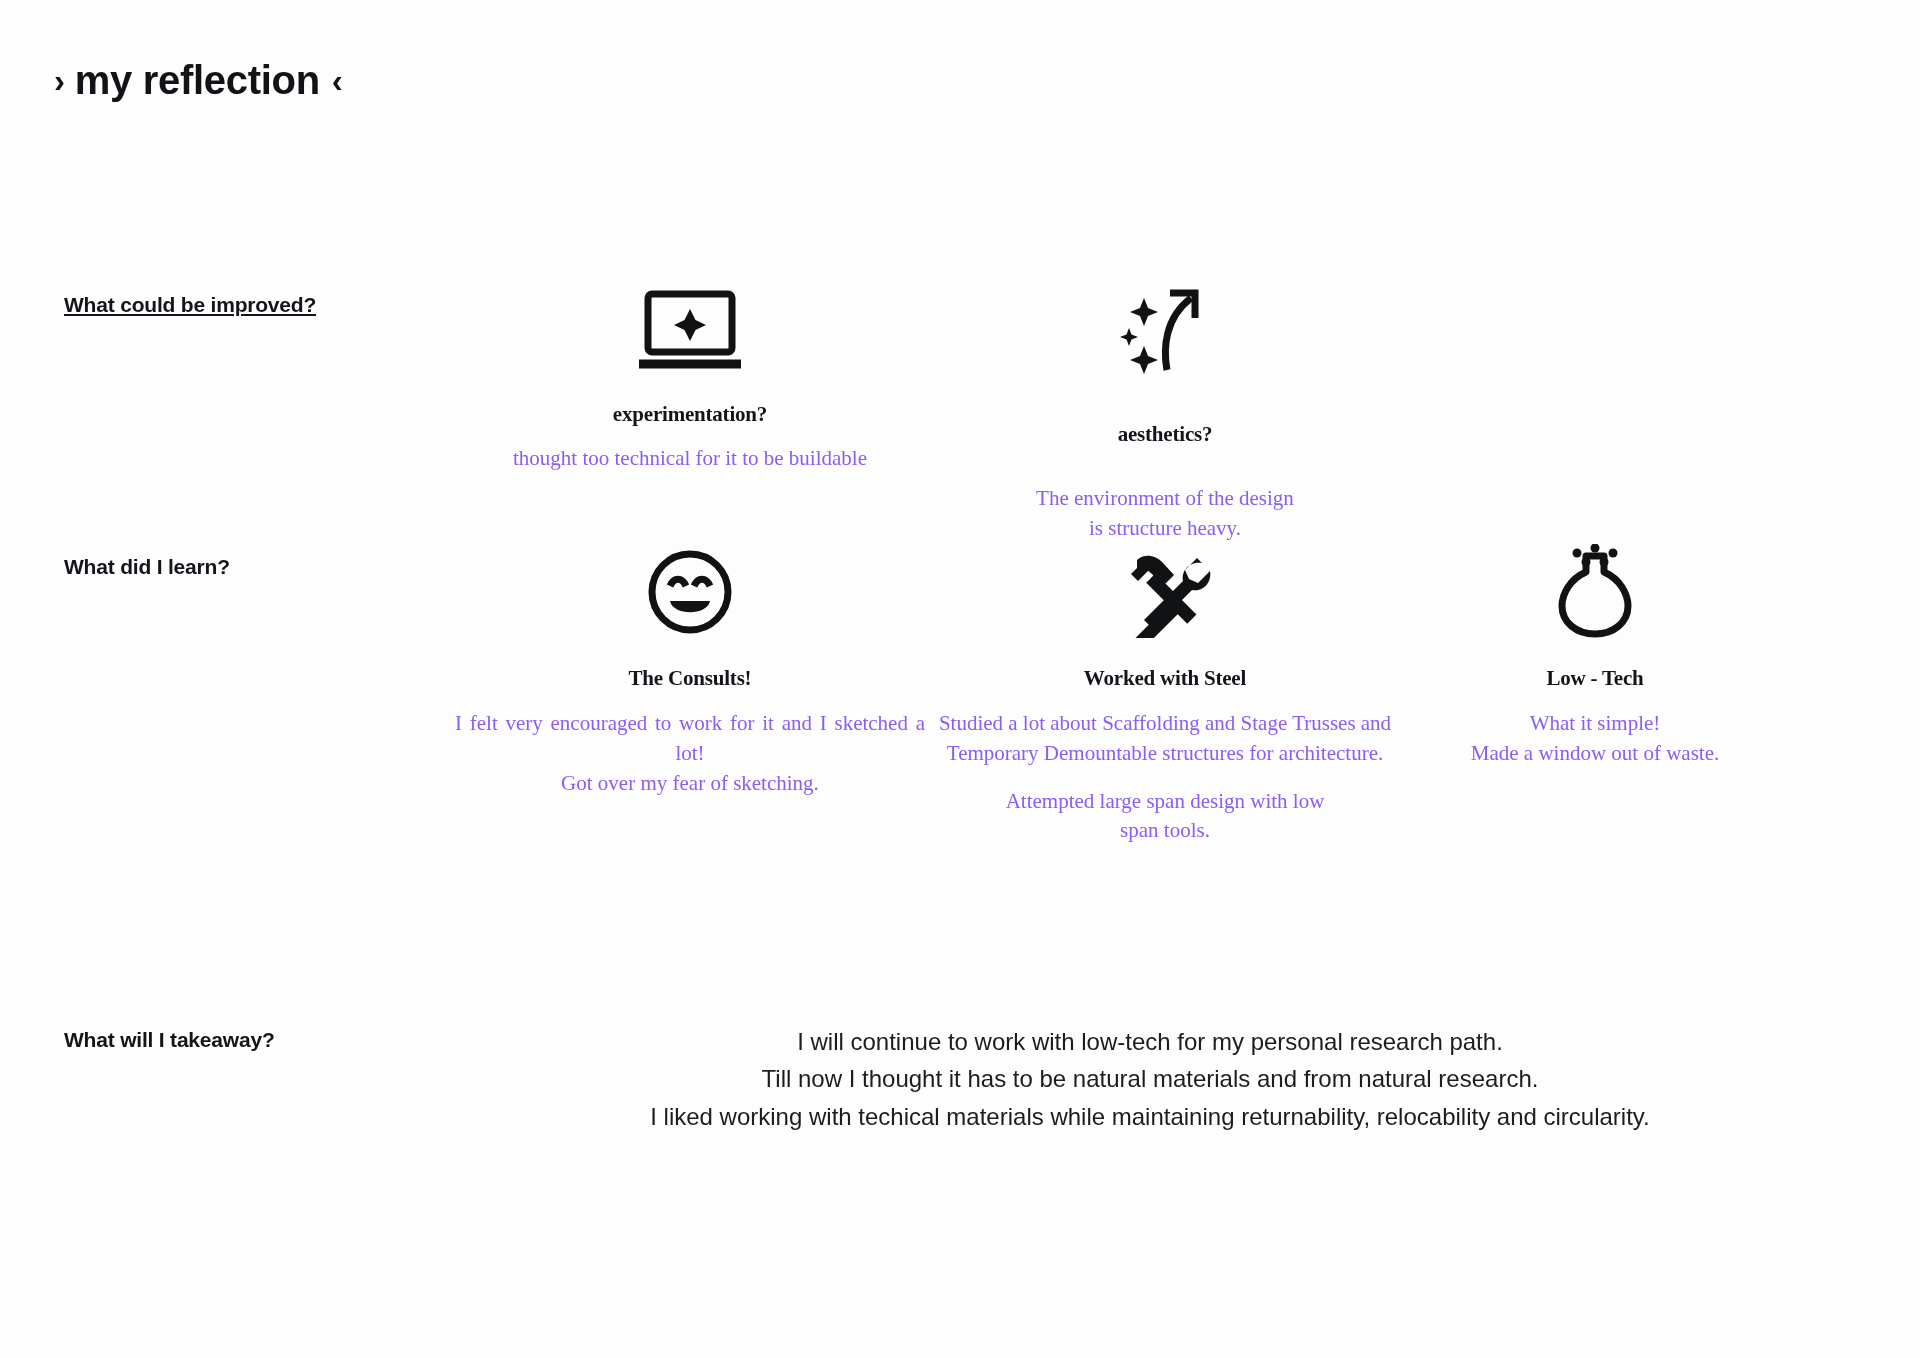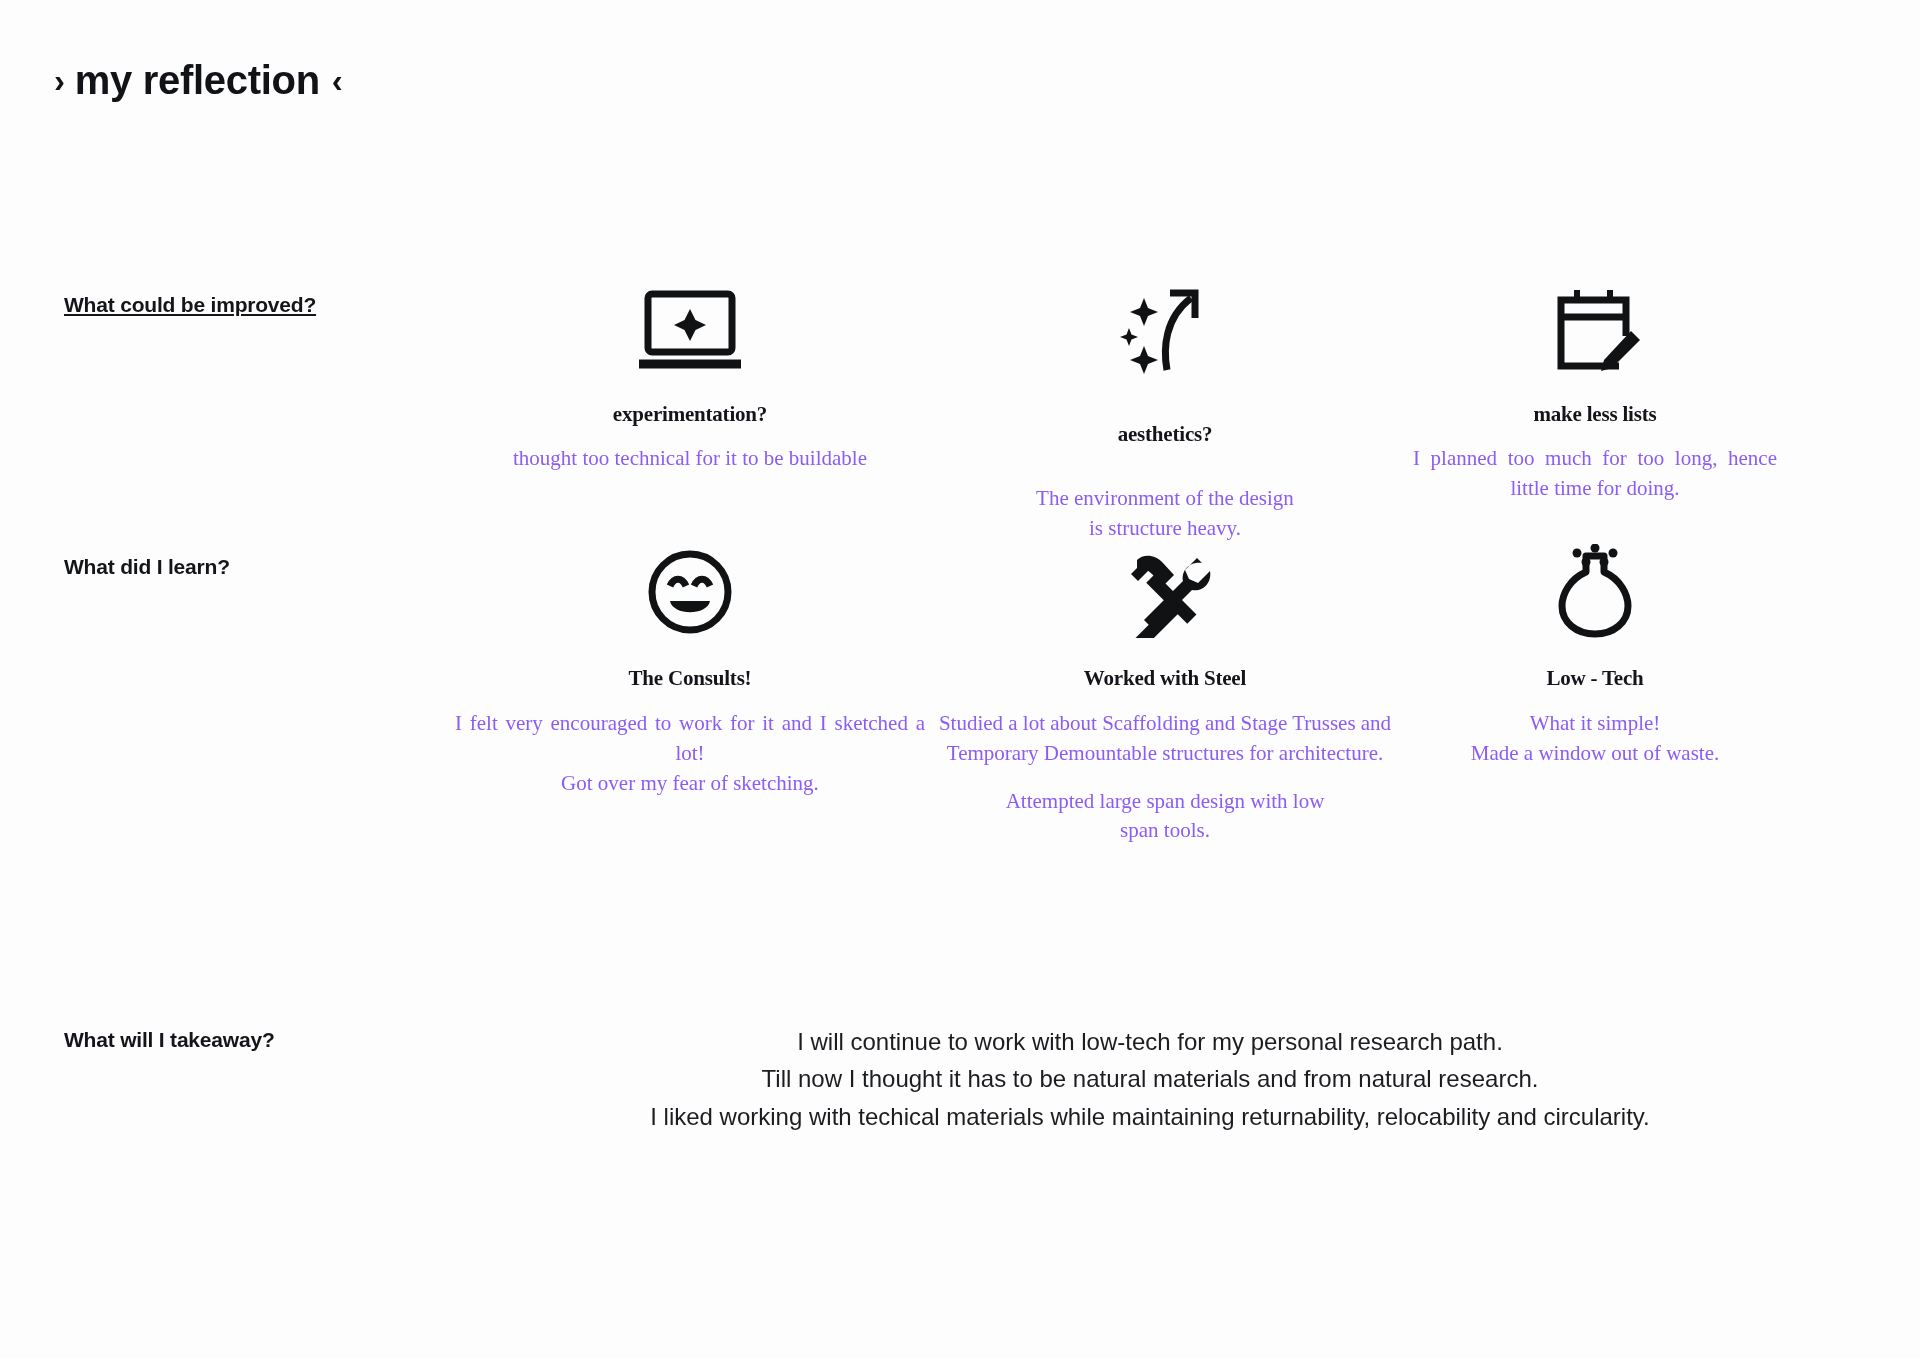--- a/index.html
+++ b/index.html
@@ -175,33 +175,20 @@
             <polyline points="55,9 80,9 80,34" stroke-linecap="butt" stroke-linejoin="miter"></polyline>
             <path d="M29 14 L33 24 L43 28 L33 32 L29 42 L25 32 L15 28 L25 24 Z" fill="#111214" stroke="none"></path>
             <path d="M14 44 L16.5 50.5 L23 53 L16.5 55.5 L14 62 L11.5 55.5 L5 53 L11.5 50.5 Z" fill="#111214" stroke="none"></path>
             <path d="M29 62 L33 72 L43 76 L33 80 L29 90 L25 80 L15 76 L25 72 Z" fill="#111214" stroke="none"></path>
           </svg>
         </div>
         <div class="card-title">aesthetics?</div>
         <div class="card-body">The environment of the design is structure heavy.</div>
       </div>
 
-      <div class="card">
-        <div class="card-icon">
-          <svg width="96" height="92" viewBox="0 0 96 92" fill="none" stroke="#111214" stroke-width="7">
-            <polyline points="72,82 14,82 14,16 79,16 79,52" stroke-linecap="butt" stroke-linejoin="miter"></polyline>
-            <line x1="14" y1="33" x2="79" y2="33"></line>
-            <line x1="30" y1="6" x2="30" y2="18" stroke-width="6"></line>
-            <line x1="63" y1="6" x2="63" y2="18" stroke-width="6"></line>
-            <path d="M84 47 L93 56 L65 84 L54 87 L57 76 Z" fill="#111214" stroke="none"></path>
-          </svg>
-        </div>
-        <div class="card-title">make less lists</div>
-        <div class="card-body justify">I planned too much for too long, hence little time for doing.</div>
-      </div>
 
     </div>
   </div>
 
   <div class="row" id="row-learn">
     <div class="row-label">What did I learn?</div>
     <div class="cards">
 
       <div class="card">
         <div class="card-icon">

